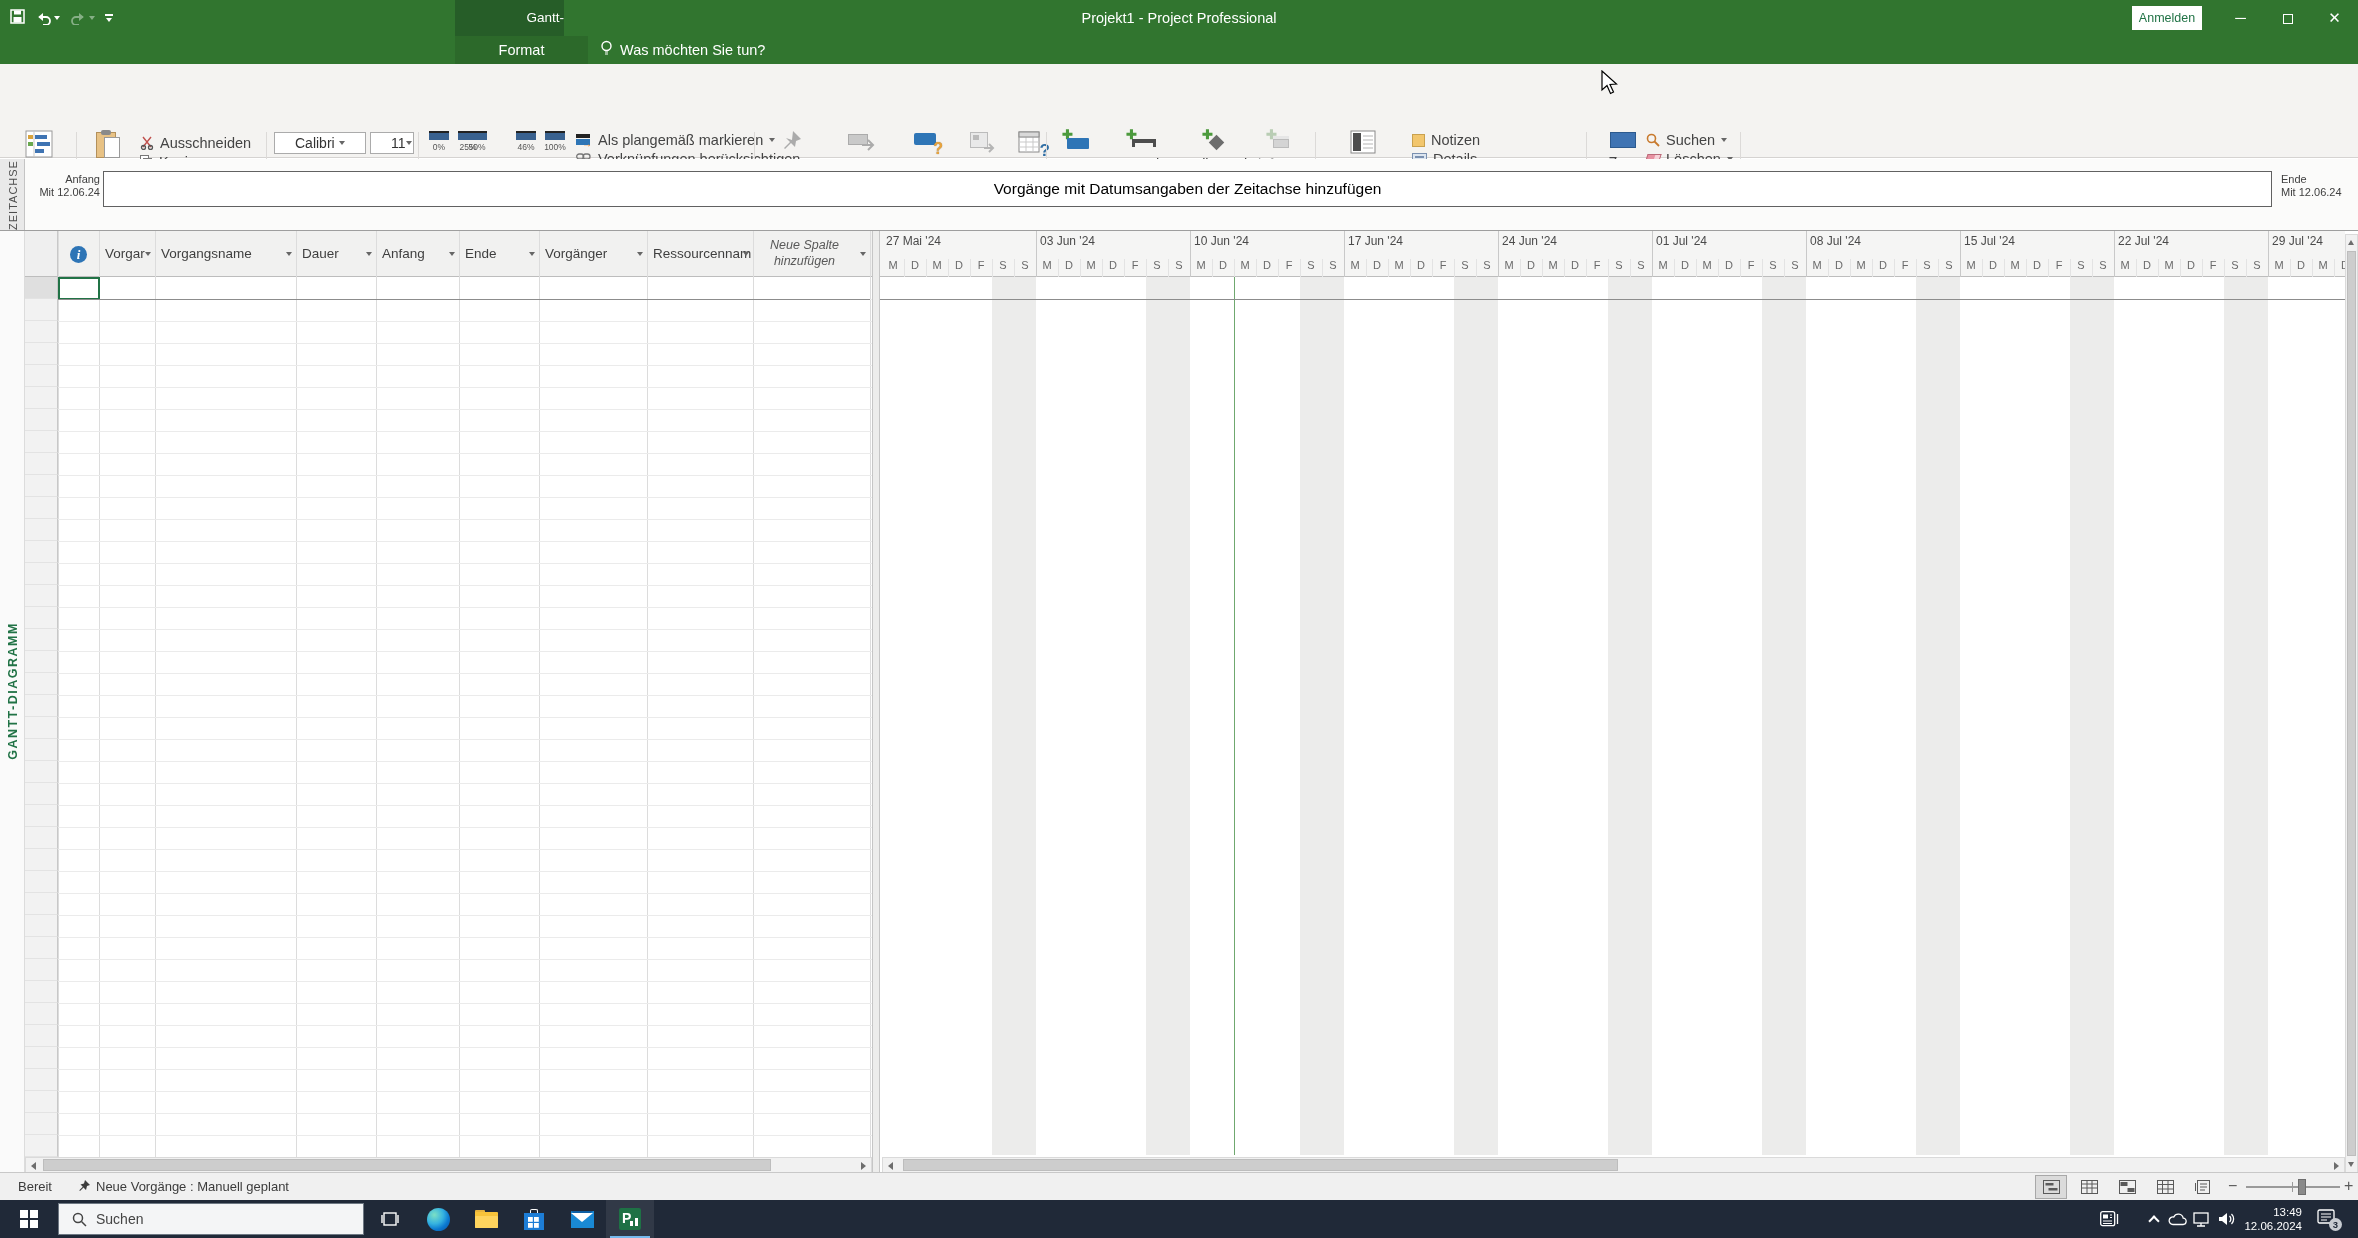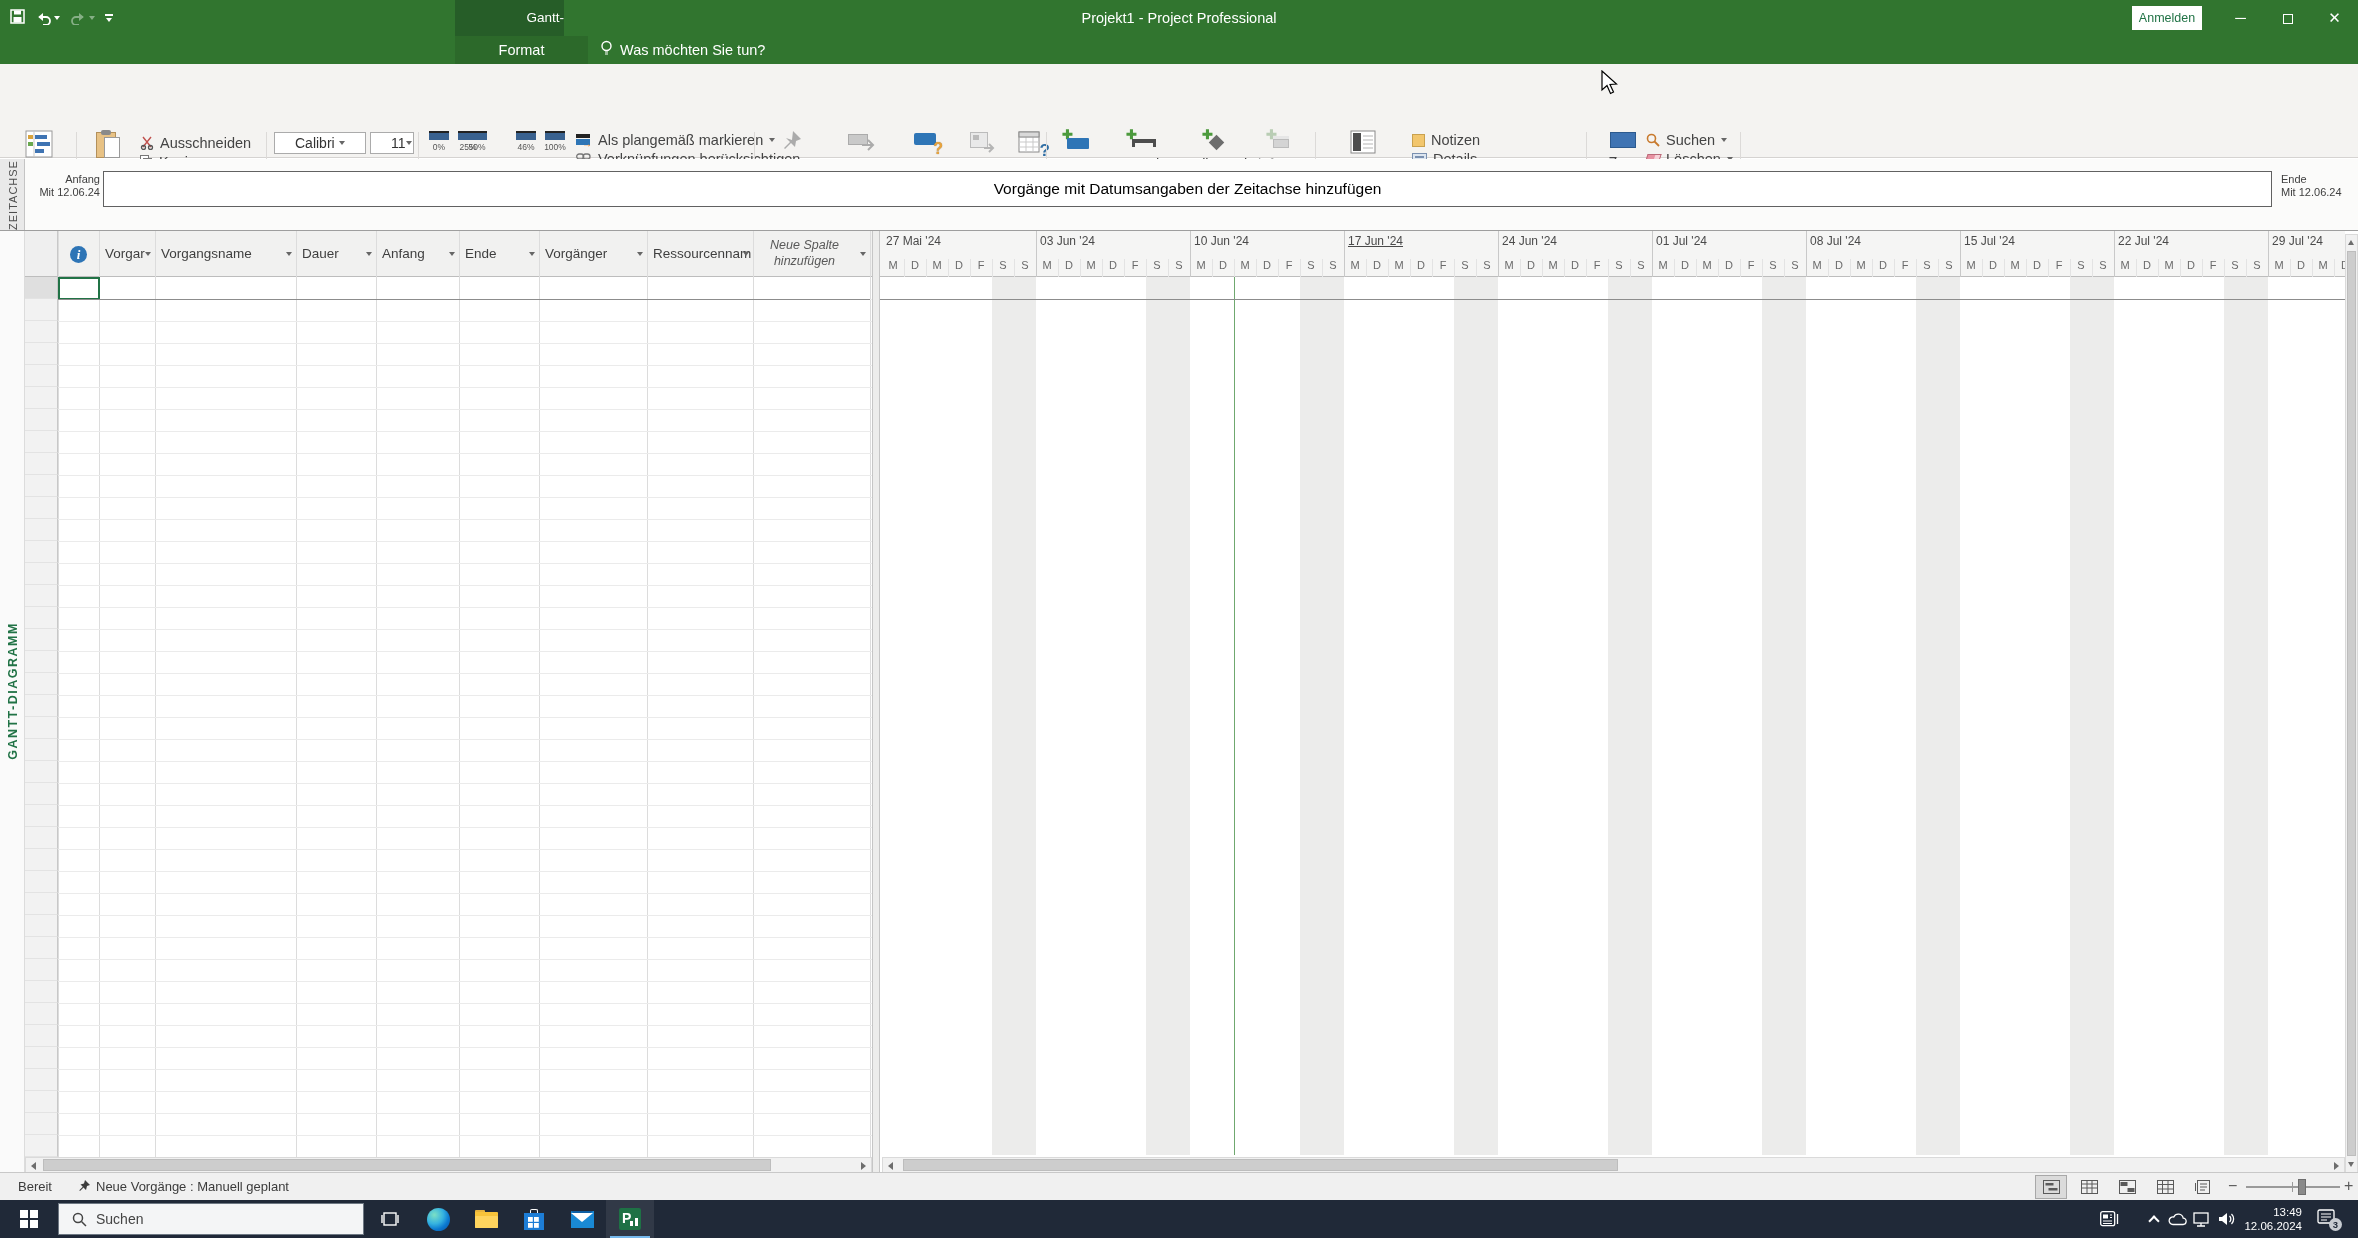--- a/index.html
+++ b/index.html
@@ -583,21 +583,21 @@
       <div class="daycell" style="left: 376px; position: absolute;">D</div>
       <div class="daytick" style="left: 376px; position: absolute;"></div>
       <div class="daycell" style="left: 398px; position: absolute;">F</div>
       <div class="daytick" style="left: 398px; position: absolute;"></div>
       <div class="daycell" style="left: 420px; position: absolute;">S</div>
       <div class="daytick" style="left: 420px; position: absolute;"></div>
       <div class="daycell" style="left: 442px; position: absolute;">S</div>
       <div class="daytick" style="left: 442px; position: absolute;"></div>
       <div class="band" style="left: 420px; position: absolute;"></div>
       <div class="wksep" style="left: 464px; position: absolute;"></div>
-      <div class="wklbl" style="left: 468px; position: absolute; text-decoration: underline;">17 Jun '24</div>
+      <div class="wklbl" style="left: 468px; position: absolute;">17 Jun '24</div>
       <div class="daycell" style="left: 464px; position: absolute;">M</div>
       <div class="daycell" style="left: 486px; position: absolute;">D</div>
       <div class="daytick" style="left: 486px; position: absolute;"></div>
       <div class="daycell" style="left: 508px; position: absolute;">M</div>
       <div class="daytick" style="left: 508px; position: absolute;"></div>
       <div class="daycell" style="left: 530px; position: absolute;">D</div>
       <div class="daytick" style="left: 530px; position: absolute;"></div>
       <div class="daycell" style="left: 552px; position: absolute;">F</div>
       <div class="daytick" style="left: 552px; position: absolute;"></div>
       <div class="daycell" style="left: 574px; position: absolute;">S</div>

